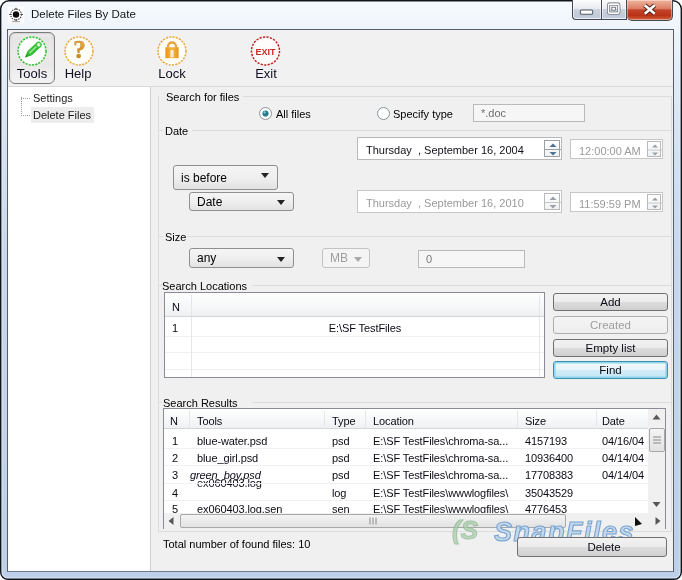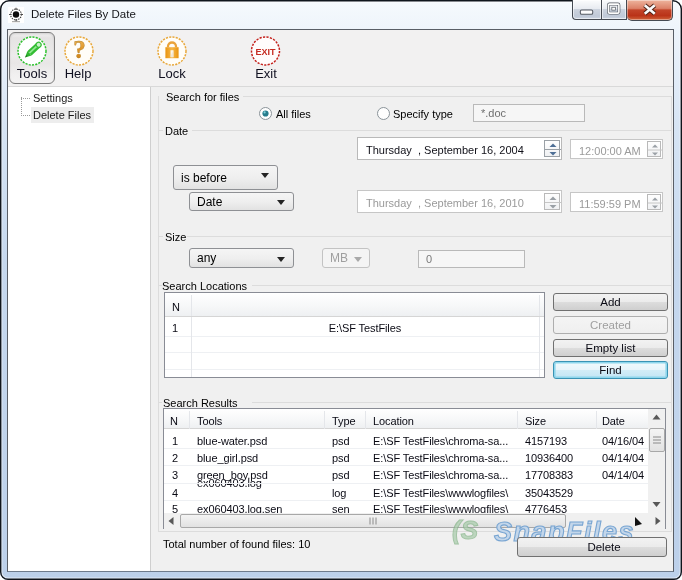--- a/index.html
+++ b/index.html
@@ -284,21 +284,21 @@
       <div class="cell" style="left:209px;top:26px;width:147px;overflow:hidden;">E:\SF TestFiles\chroma-sa...</div>
       <div class="cell" style="left:361px;top:26px;">4157193</div>
       <div class="cell" style="left:438px;top:26px;">04/16/04</div>
     <div class="cell" style="left:8px;top:43px;">2</div>
       <div class="cell" style="left:33px;top:43px;">blue_girl.psd</div>
       <div class="cell" style="left:168px;top:43px;">psd</div>
       <div class="cell" style="left:209px;top:43px;width:147px;overflow:hidden;">E:\SF TestFiles\chroma-sa...</div>
       <div class="cell" style="left:361px;top:43px;">10936400</div>
       <div class="cell" style="left:438px;top:43px;">04/14/04</div>
     <div class="cell" style="left:8px;top:60px;">3</div>
-      <div class="cell" style="left:33px;top:60px;">green_boy.psd</div>
+      <div class="cell" style="left:26px;top:60px;font-style:italic;">green_boy.psd</div>
       <div class="cell" style="left:168px;top:60px;">psd</div>
       <div class="cell" style="left:209px;top:60px;width:147px;overflow:hidden;">E:\SF TestFiles\chroma-sa...</div>
       <div class="cell" style="left:361px;top:60px;">17708383</div>
       <div class="cell" style="left:438px;top:60px;">04/14/04</div>
     <div class="cell" style="left:8px;top:78px;">4</div>
       <div class="cell" style="left:33px;top:68px;">ex060403.log</div>
       <div class="cell" style="left:168px;top:78px;">log</div>
       <div class="cell" style="left:209px;top:78px;">E:\SF TestFiles\wwwlogfiles\</div>
       <div class="cell" style="left:361px;top:78px;">35043529</div>
     <div class="cell" style="left:8px;top:94px;">5</div>

